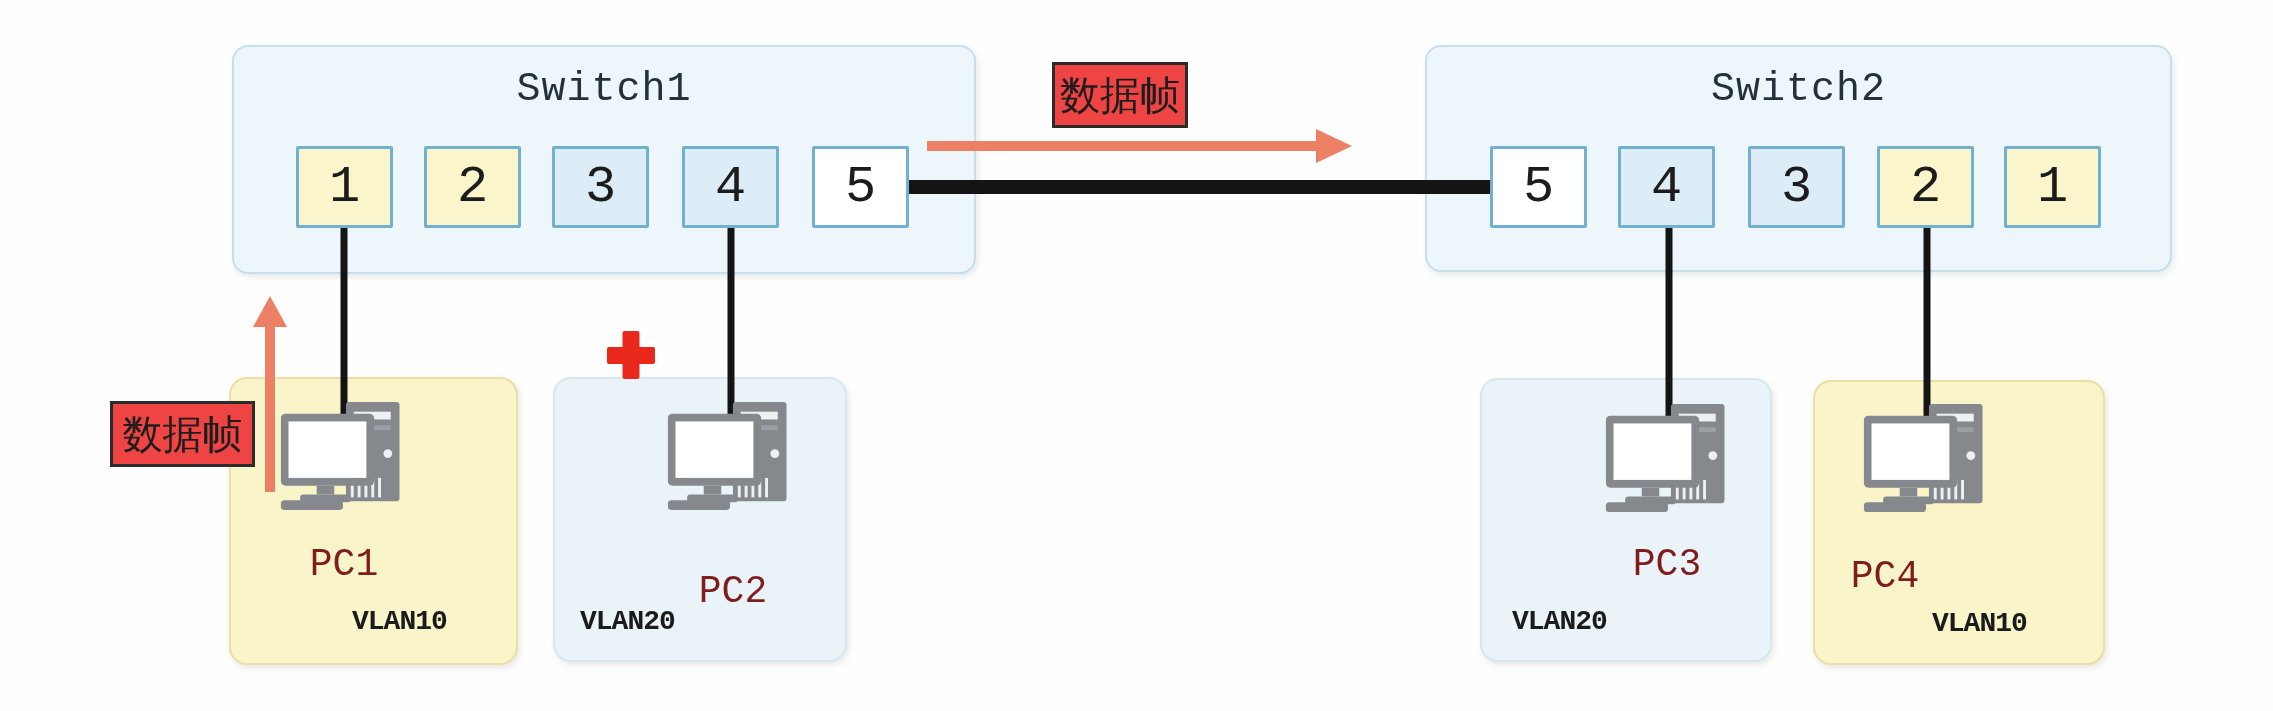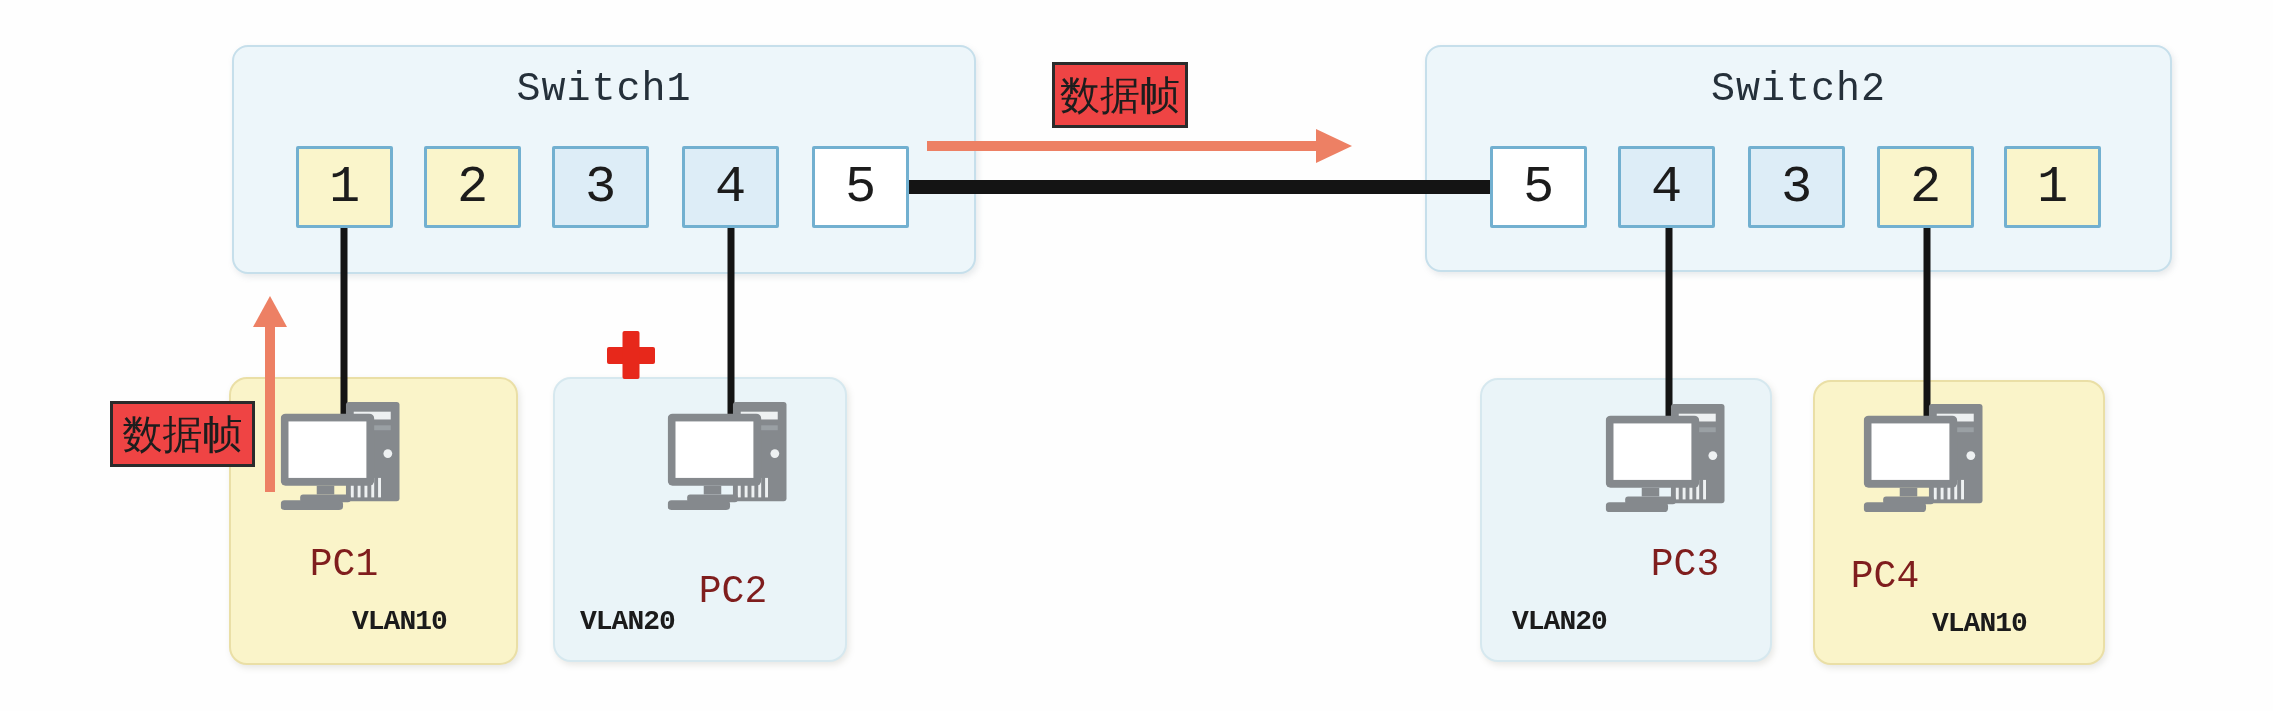--- a/index.html
+++ b/index.html
@@ -47,21 +47,21 @@
   .pc-icon{position:absolute;width:130px;height:112px;z-index:6;}
   #pc1-icon{left:279px;top:400px;}
   #pc2-icon{left:666px;top:400px;}
   #pc3-icon{left:1604px;top:402px;}
   #pc4-icon{left:1862px;top:402px;}
   .pc-name{
     position:absolute;transform:translateX(-50%);
     font-size:38px;color:#7f1d1d;z-index:7;white-space:nowrap;
   }
   #pc1-name{left:344px;top:543px;} #pc2-name{left:733px;top:570px;}
-  #pc3-name{left:1667px;top:543px;margin-left:18px;} #pc4-name{left:1885px;top:555px;}
+  #pc3-name{left:1667px;top:543px;} #pc4-name{left:1885px;top:555px;}
   .vlan-badge{
     position:absolute;font-size:28px;font-weight:bold;color:#1b1b1b;
     z-index:7;white-space:nowrap;letter-spacing:-1px;
   }
   #pc1-vlan{left:352px;top:606px;}
   #pc2-vlan{left:580px;top:606px;}
   #pc3-vlan{left:1512px;top:606px;}
   #pc4-vlan{left:1932px;top:608px;}
   
   .frame-label{

